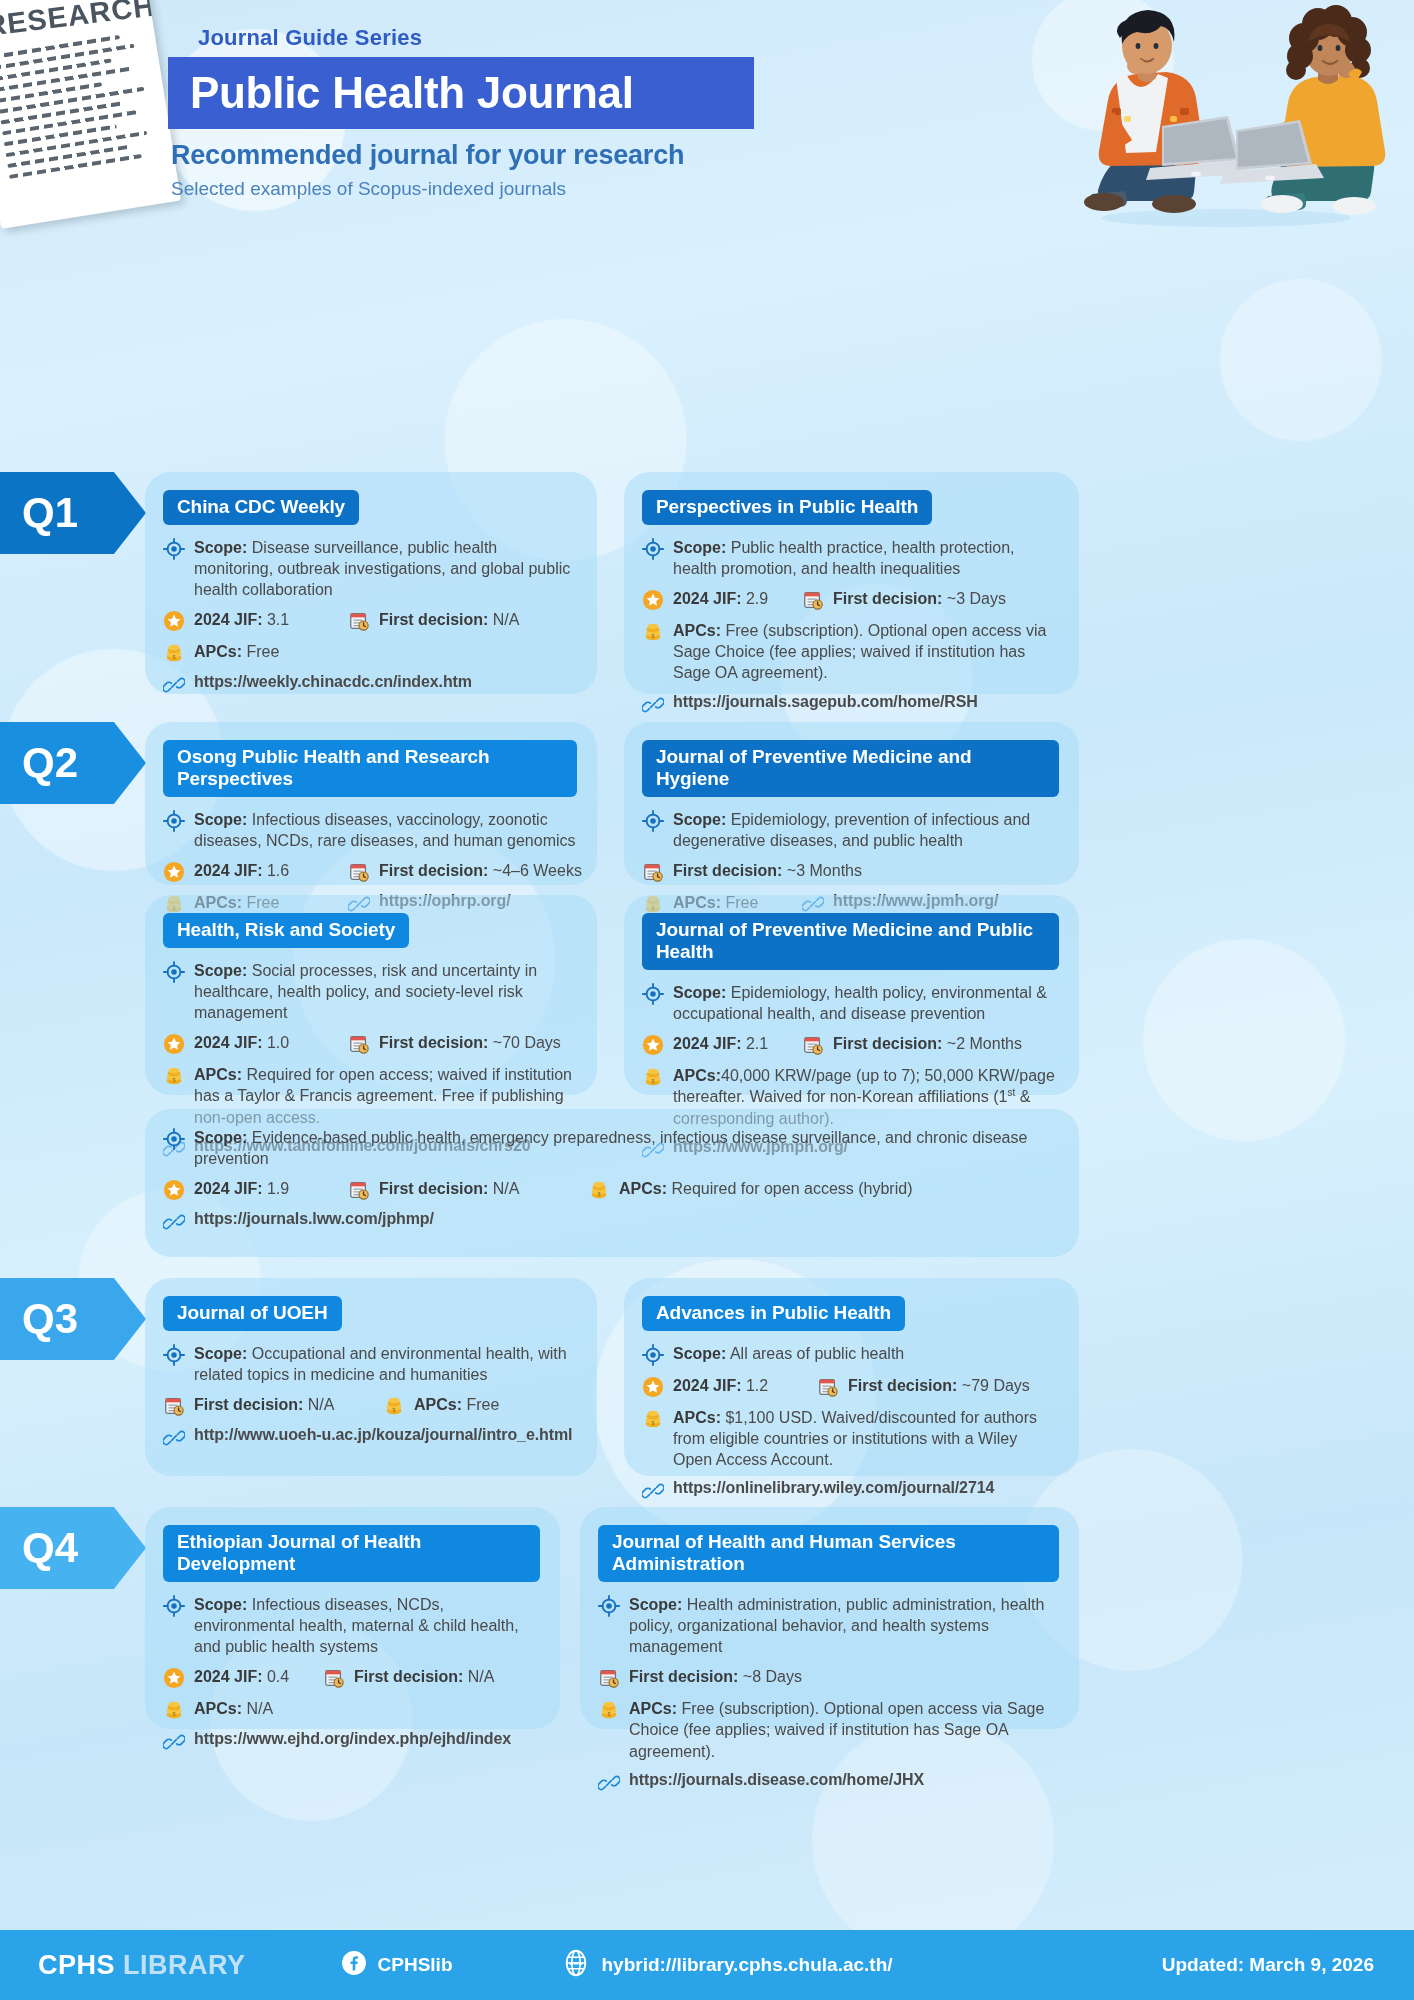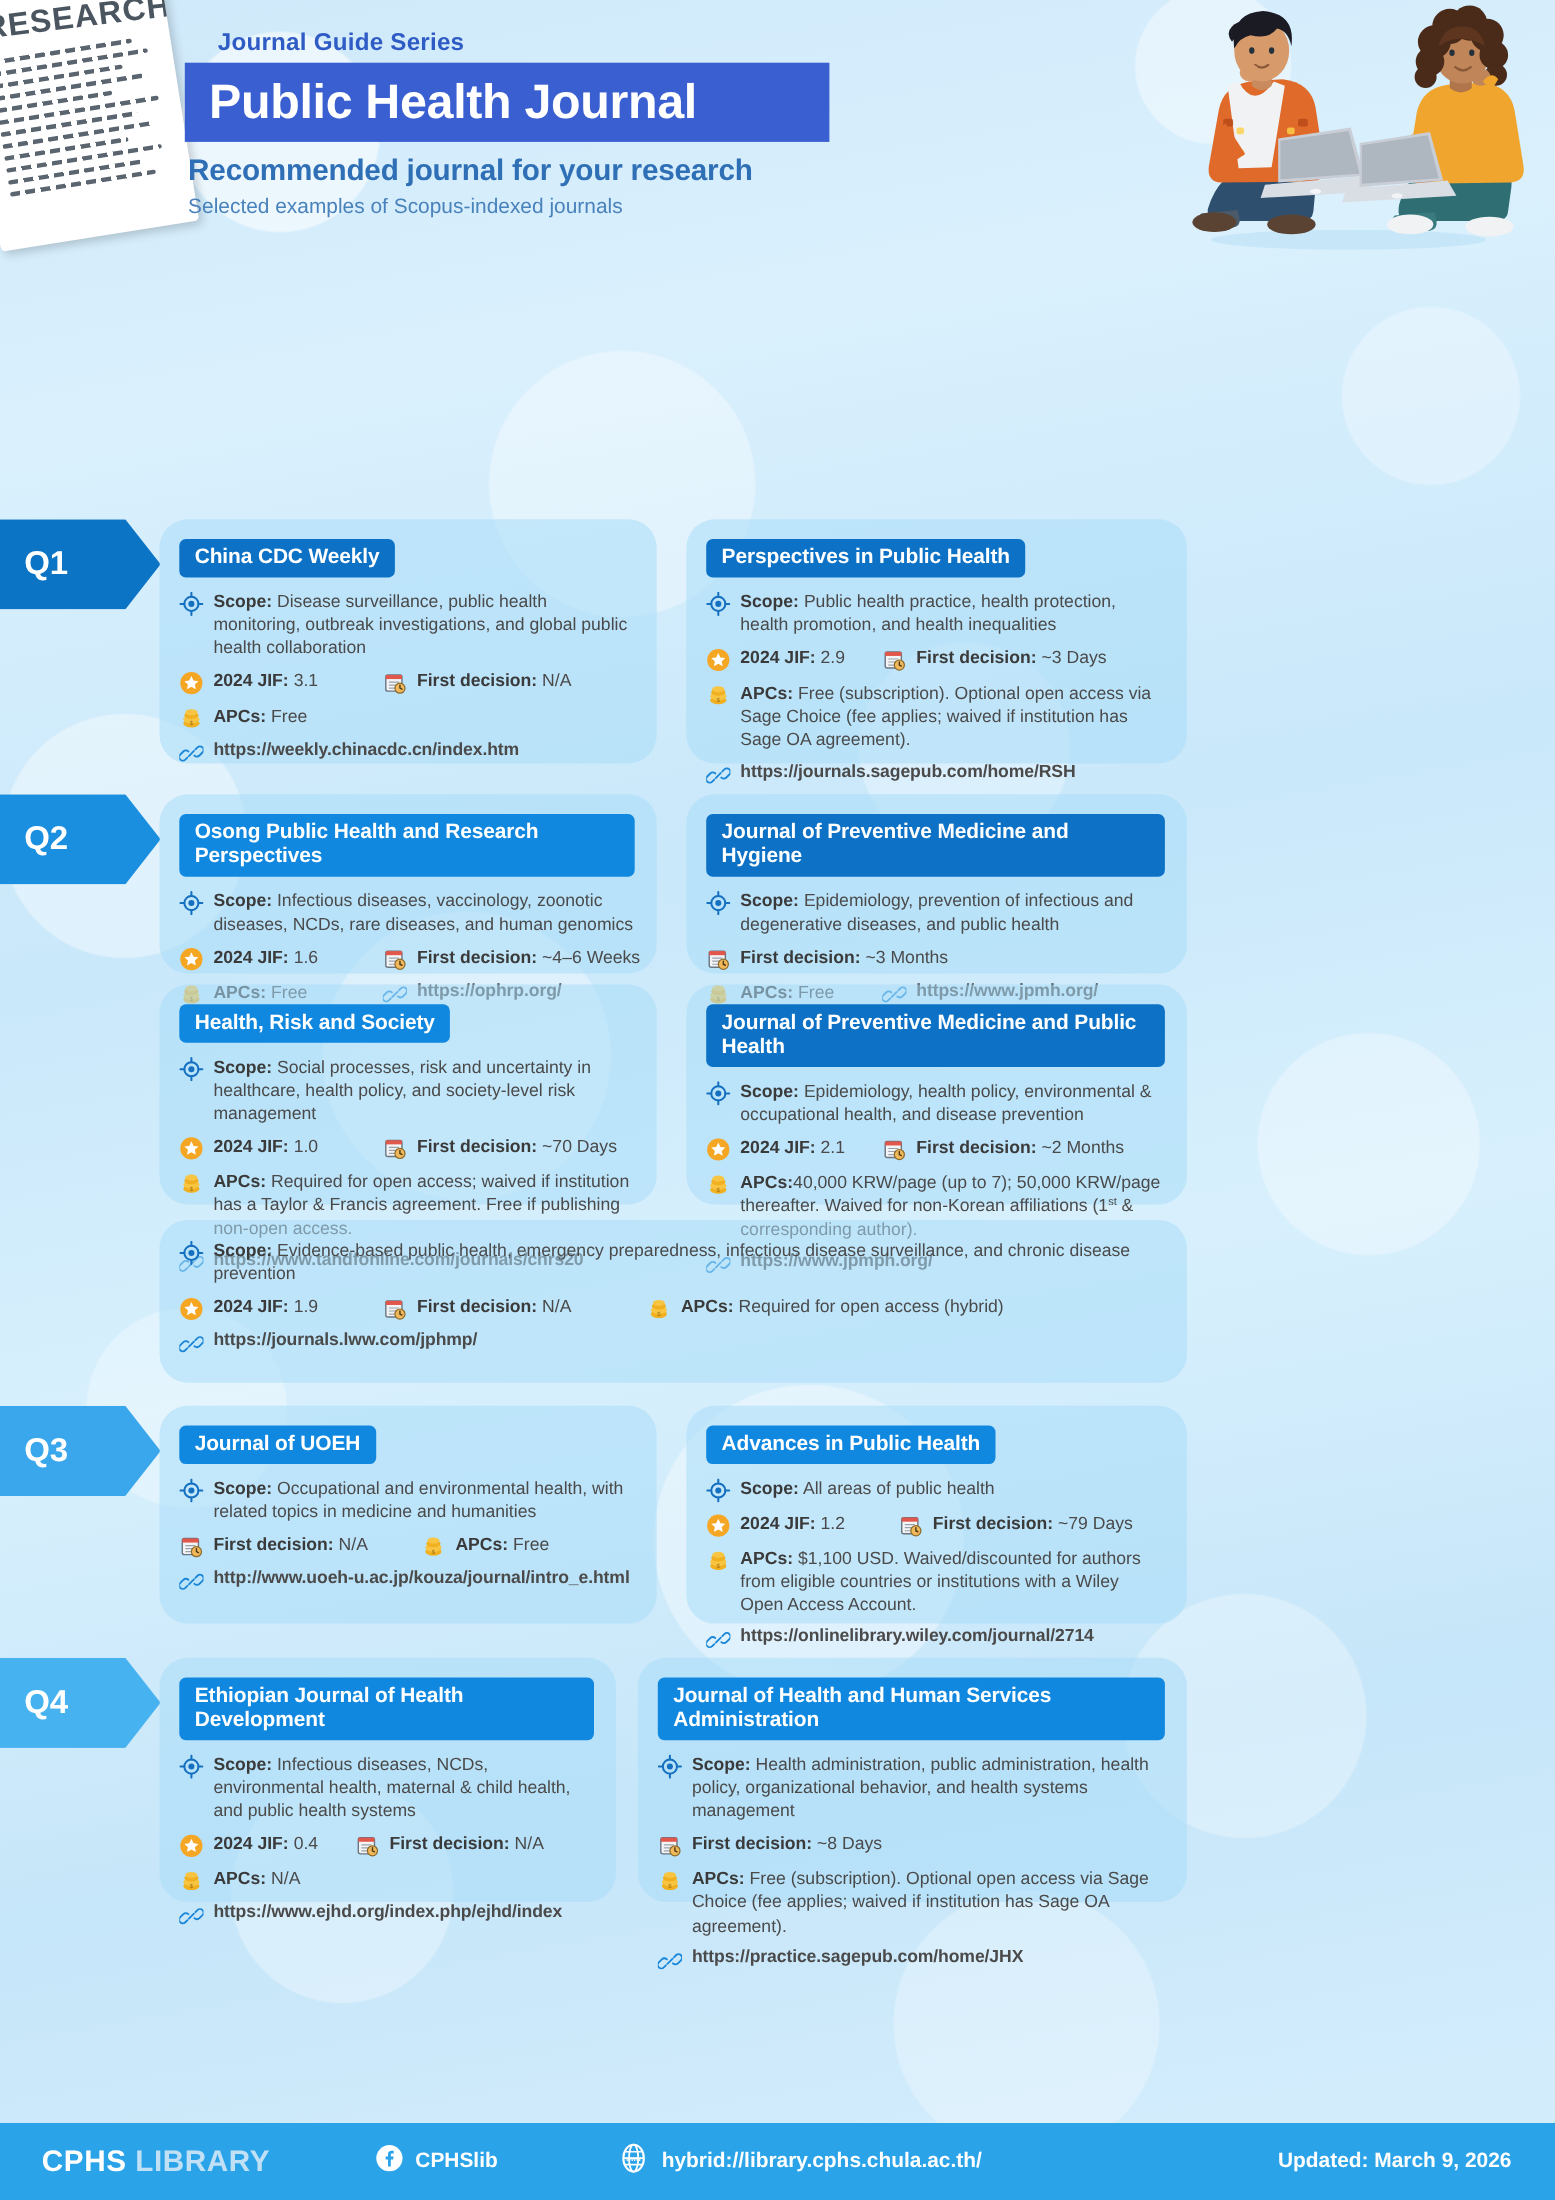--- a/index.html
+++ b/index.html
@@ -86,21 +86,21 @@
   
   .illustration { position: absolute; right: 8px; top: 4px; width: 360px; height: 228px; }
 
   
   .q-row { position: relative; }
 
   .q-badge {
     position: absolute; left: 0;
     width: 146px; height: 82px;
     display: flex; align-items: center; justify-content: flex-start;
-    color: #fff; font-size: 30px; font-weight: 800;
+    color: #fff; font-size: 42px; font-weight: 800;
     padding-left: 22px;
     clip-path: polygon(0 0, 78% 0, 100% 50%, 78% 100%, 0 100%);
   }
   .q1 { background: #0c74c4; }
   .q2 { background: #1a8fe0; }
   .q3 { background: #3aa7ec; }
   .q4 { background: #47b2f0; }
 
   
   .card {
@@ -926,21 +926,21 @@
         </span>
         <span class="txt"><b>APCs:</b>
           <span>Free (subscription). Optional open access via Sage Choice (fee applies; waived if institution has Sage OA agreement).</span></span>
       </div>
       <div class="line">
         <span class="ico">
           <svg viewBox="0 0 24 24">
               <path d="M9.5 14.5l5-5M8 16l-2 2a3.5 3.5 0 0 1-5-5l3-3a3.5 3.5 0 0 1 5 0M16 8l2-2a3.5 3.5 0 0 1 5 5l-3 3a3.5 3.5 0 0 1-5 0" stroke="#1a86d8" stroke-width="1.8" fill="none" stroke-linecap="round"></path>
             </svg>
         </span>
-        <span class="url">https://practice.sagepub.com/home/JHX</span>
+        <span class="url">https://journals.disease.com/home/JHX</span>
       </div>
     </div>
   </div>
 
   <div id="footer">
     <div class="logo-cphs"><span>CPHS </span><span class="lib">LIBRARY</span></div>
 
     <div class="foot-item foot-fb">
       <span>
         <svg width="26" height="26" viewBox="0 0 24 24">

